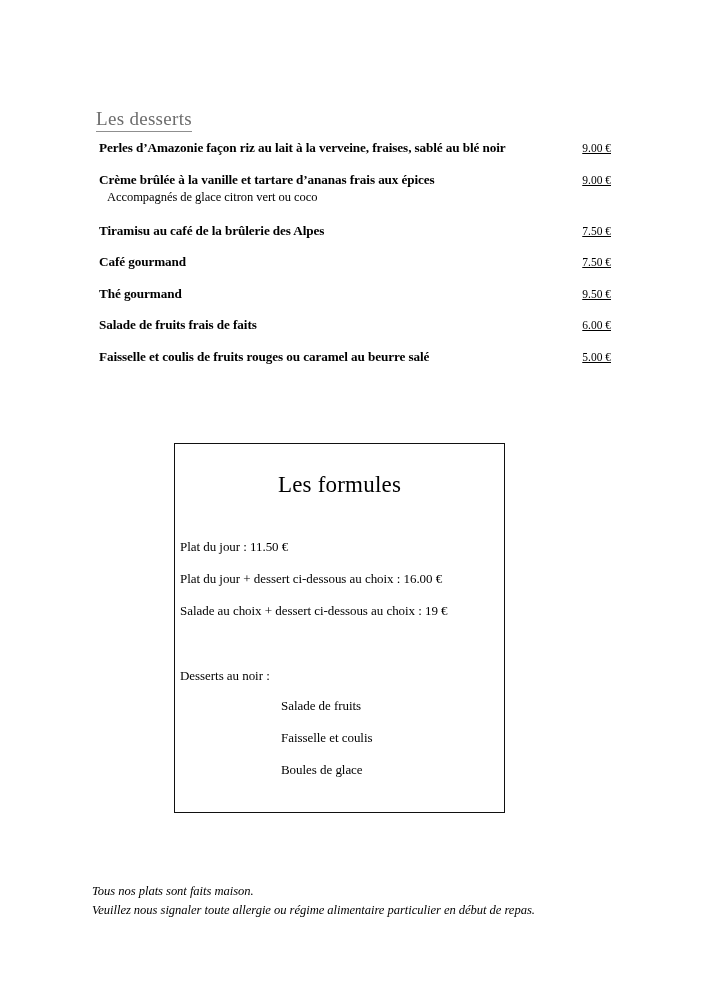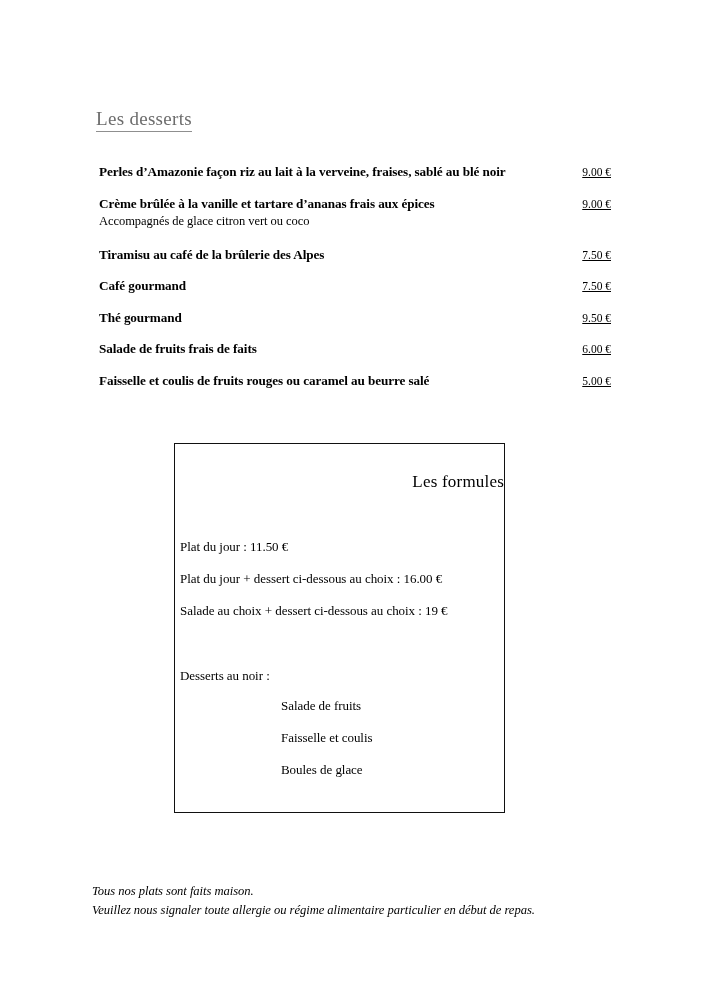--- a/index.html
+++ b/index.html
@@ -54,58 +54,58 @@
     display: flex;
     align-items: baseline;
     justify-content: space-between;
   }
 
   .item-name {
     font-size: 13.2px;
     font-weight: bold;
     letter-spacing: -0.1px;
     white-space: nowrap;
-    margin-top: 24px;
   }
 
   .item-price {
     font-size: 11.5px;
     font-weight: normal;
     white-space: nowrap;
     text-align: right;
     min-width: 54px;
     text-decoration: underline;
   }
 
   .item-note {
     font-size: 12.5px;
     font-weight: normal;
     margin-top: 2px;
     letter-spacing: -0.05px;
+    margin-left: 8px;
   }
 
   
   .formules-box {
     position: absolute;
     left: 174px;
     top: 443px;
     width: 331px;
     height: 370px;
     border: 1.6px solid #111111;
     box-sizing: border-box;
     background: #ffffff;
   }
 
   .formules-title {
     position: absolute;
     left: 0;
     right: 0;
     top: 28px;
-    text-align: right;
-    font-size: 17px;
+    text-align: center;
+    font-size: 23px;
     font-weight: normal;
     letter-spacing: 0.2px;
   }
 
   .formules-lines {
     position: absolute;
     left: 5px;
     top: 96px;
     right: 6px;
   }

